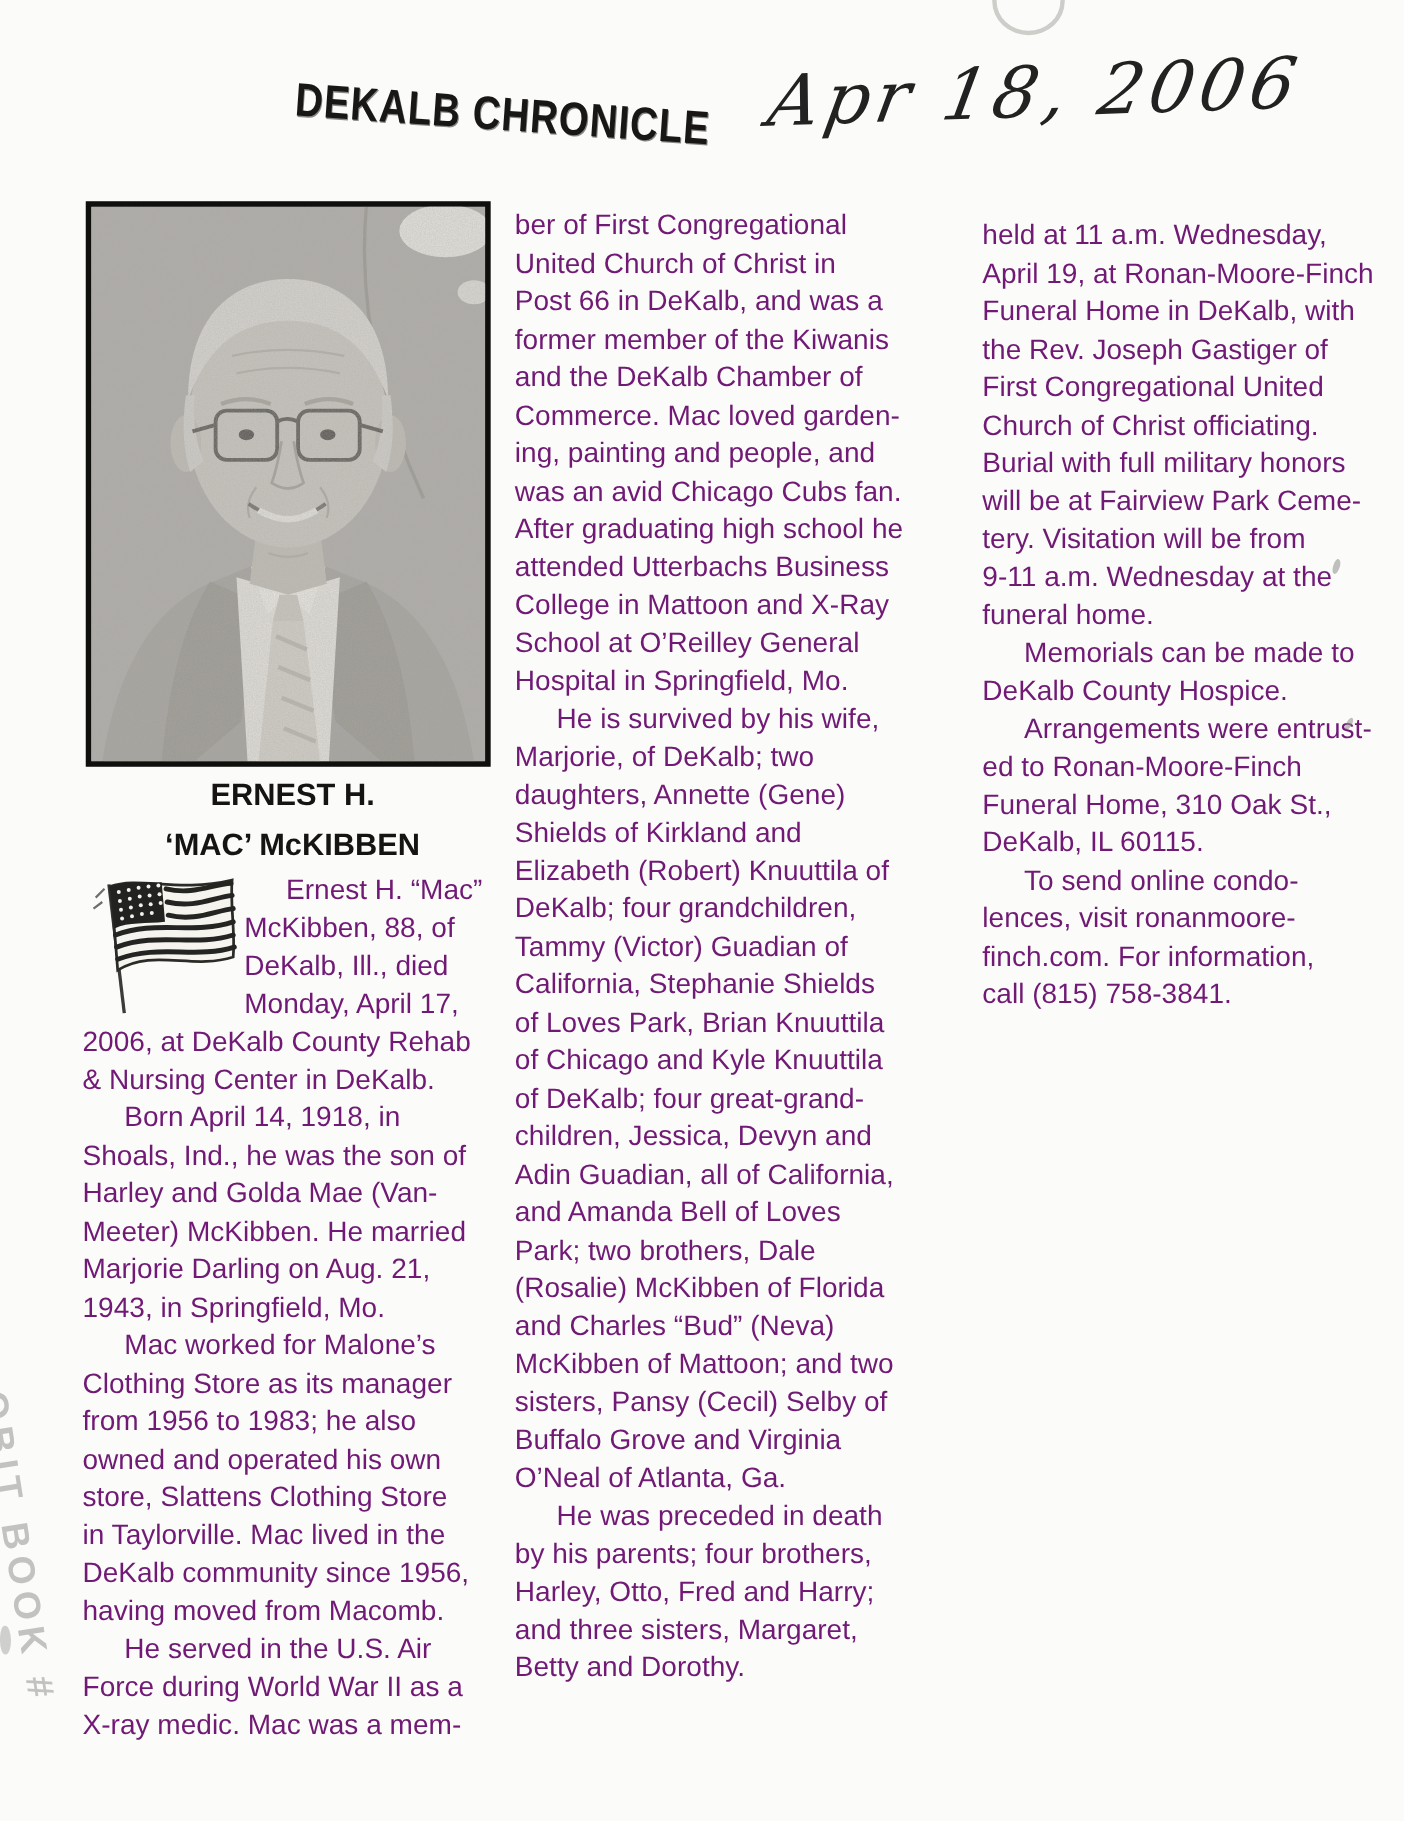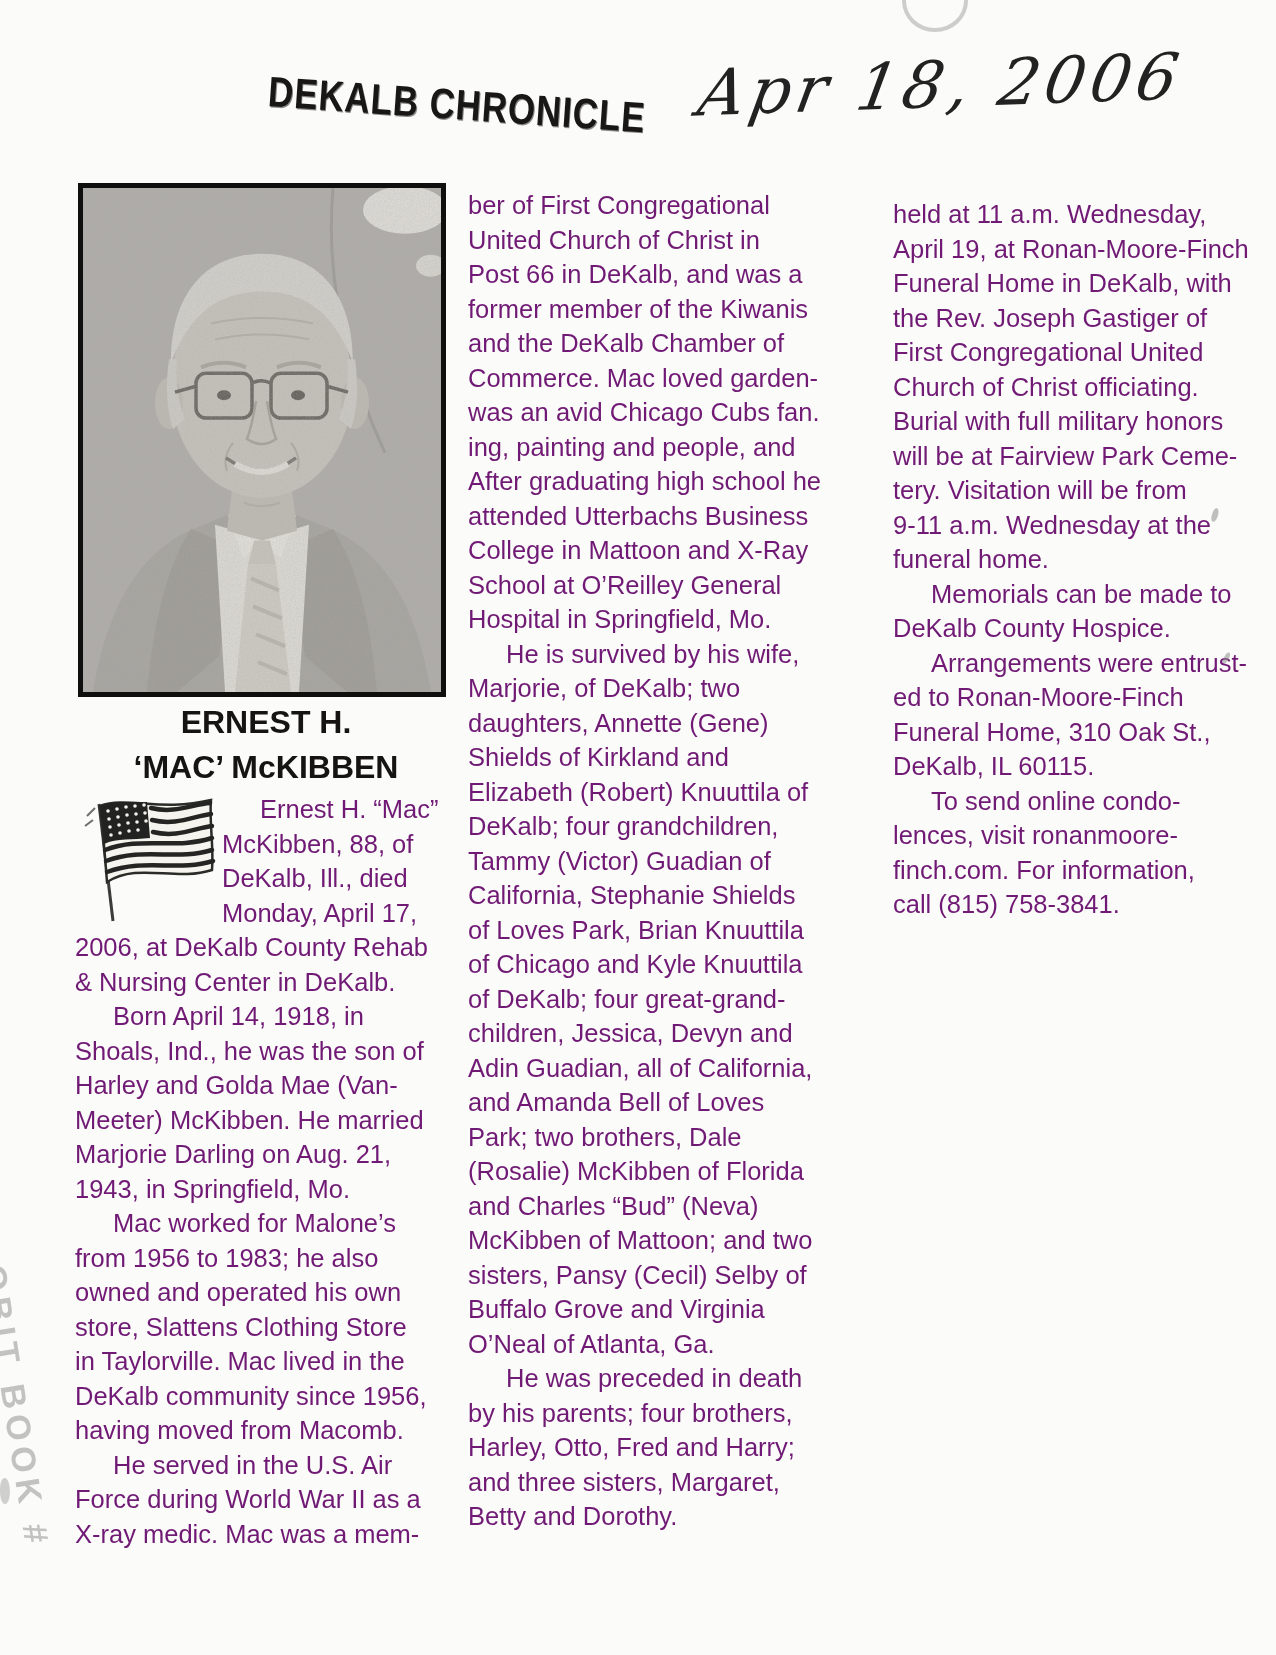--- a/index.html
+++ b/index.html
@@ -29,21 +29,21 @@
   }
   
   .photo-frame{
     position:absolute;left:78px;top:183px;width:368px;height:514px;
     border:5px solid #0f0f0e;box-sizing:border-box;background:#b0aeaa;
   }
   .photo-frame svg{display:block;width:100%;height:100%}
   
   .headline{
     position:absolute;left:70px;top:700px;width:392px;text-align:center;
-    font-size:32px;font-weight:700;line-height:45px;color:#151413;
+    font-size:28px;font-weight:700;line-height:45px;color:#151413;
   }
   
   .col{position:absolute;width:384px;font-size:25.5px;line-height:34.5px;color:#701a75}
   #col1{left:75px;top:792px}
   #col2{left:468px;top:188px}
   #col3{left:893px;top:197px;width:362px}
   .line{white-space:nowrap;height:34.5px}
   .indent{text-indent:38px}
   .flagwrap{float:left;width:140px;height:131px;margin:2px 7px 0 0}
   .flagwrap svg{width:100%;height:100%;overflow:visible}
@@ -173,40 +173,41 @@
     <div class="line">Monday, April 17,</div>
     <div class="line">2006, at DeKalb County Rehab</div>
     <div class="line">&amp; Nursing Center in DeKalb.</div>
     <div class="line indent">Born April 14, 1918, in</div>
     <div class="line">Shoals, Ind., he was the son of</div>
     <div class="line">Harley and Golda Mae (Van-</div>
     <div class="line">Meeter) McKibben. He married</div>
     <div class="line">Marjorie Darling on Aug. 21,</div>
     <div class="line">1943, in Springfield, Mo.</div>
     <div class="line indent">Mac worked for Malone’s</div>
+    <div class="line">Clothing Store as its manager</div>
     <div class="line">from 1956 to 1983; he also</div>
     <div class="line">owned and operated his own</div>
     <div class="line">store, Slattens Clothing Store</div>
     <div class="line">in Taylorville. Mac lived in the</div>
     <div class="line">DeKalb community since 1956,</div>
     <div class="line">having moved from Macomb.</div>
     <div class="line indent">He served in the U.S. Air</div>
     <div class="line">Force during World War II as a</div>
     <div class="line">X-ray medic. Mac was a mem-</div>
   </div>
 
 <div class="col" id="col2">
     <div class="line">ber of First Congregational</div>
     <div class="line">United Church of Christ in</div>
     <div class="line">Post 66 in DeKalb, and was a</div>
     <div class="line">former member of the Kiwanis</div>
     <div class="line">and the DeKalb Chamber of</div>
     <div class="line">Commerce. Mac loved garden-</div>
+    <div class="line">ing, painting and people, and</div>
     <div class="line">was an avid Chicago Cubs fan.</div>
-    <div class="line">ing, painting and people, and</div>
     <div class="line">After graduating high school he</div>
     <div class="line">attended Utterbachs Business</div>
     <div class="line">College in Mattoon and X-Ray</div>
     <div class="line">School at O’Reilley General</div>
     <div class="line">Hospital in Springfield, Mo.</div>
     <div class="line indent">He is survived by his wife,</div>
     <div class="line">Marjorie, of DeKalb; two</div>
     <div class="line">daughters, Annette (Gene)</div>
     <div class="line">Shields of Kirkland and</div>
     <div class="line">Elizabeth (Robert) Knuuttila of</div>

